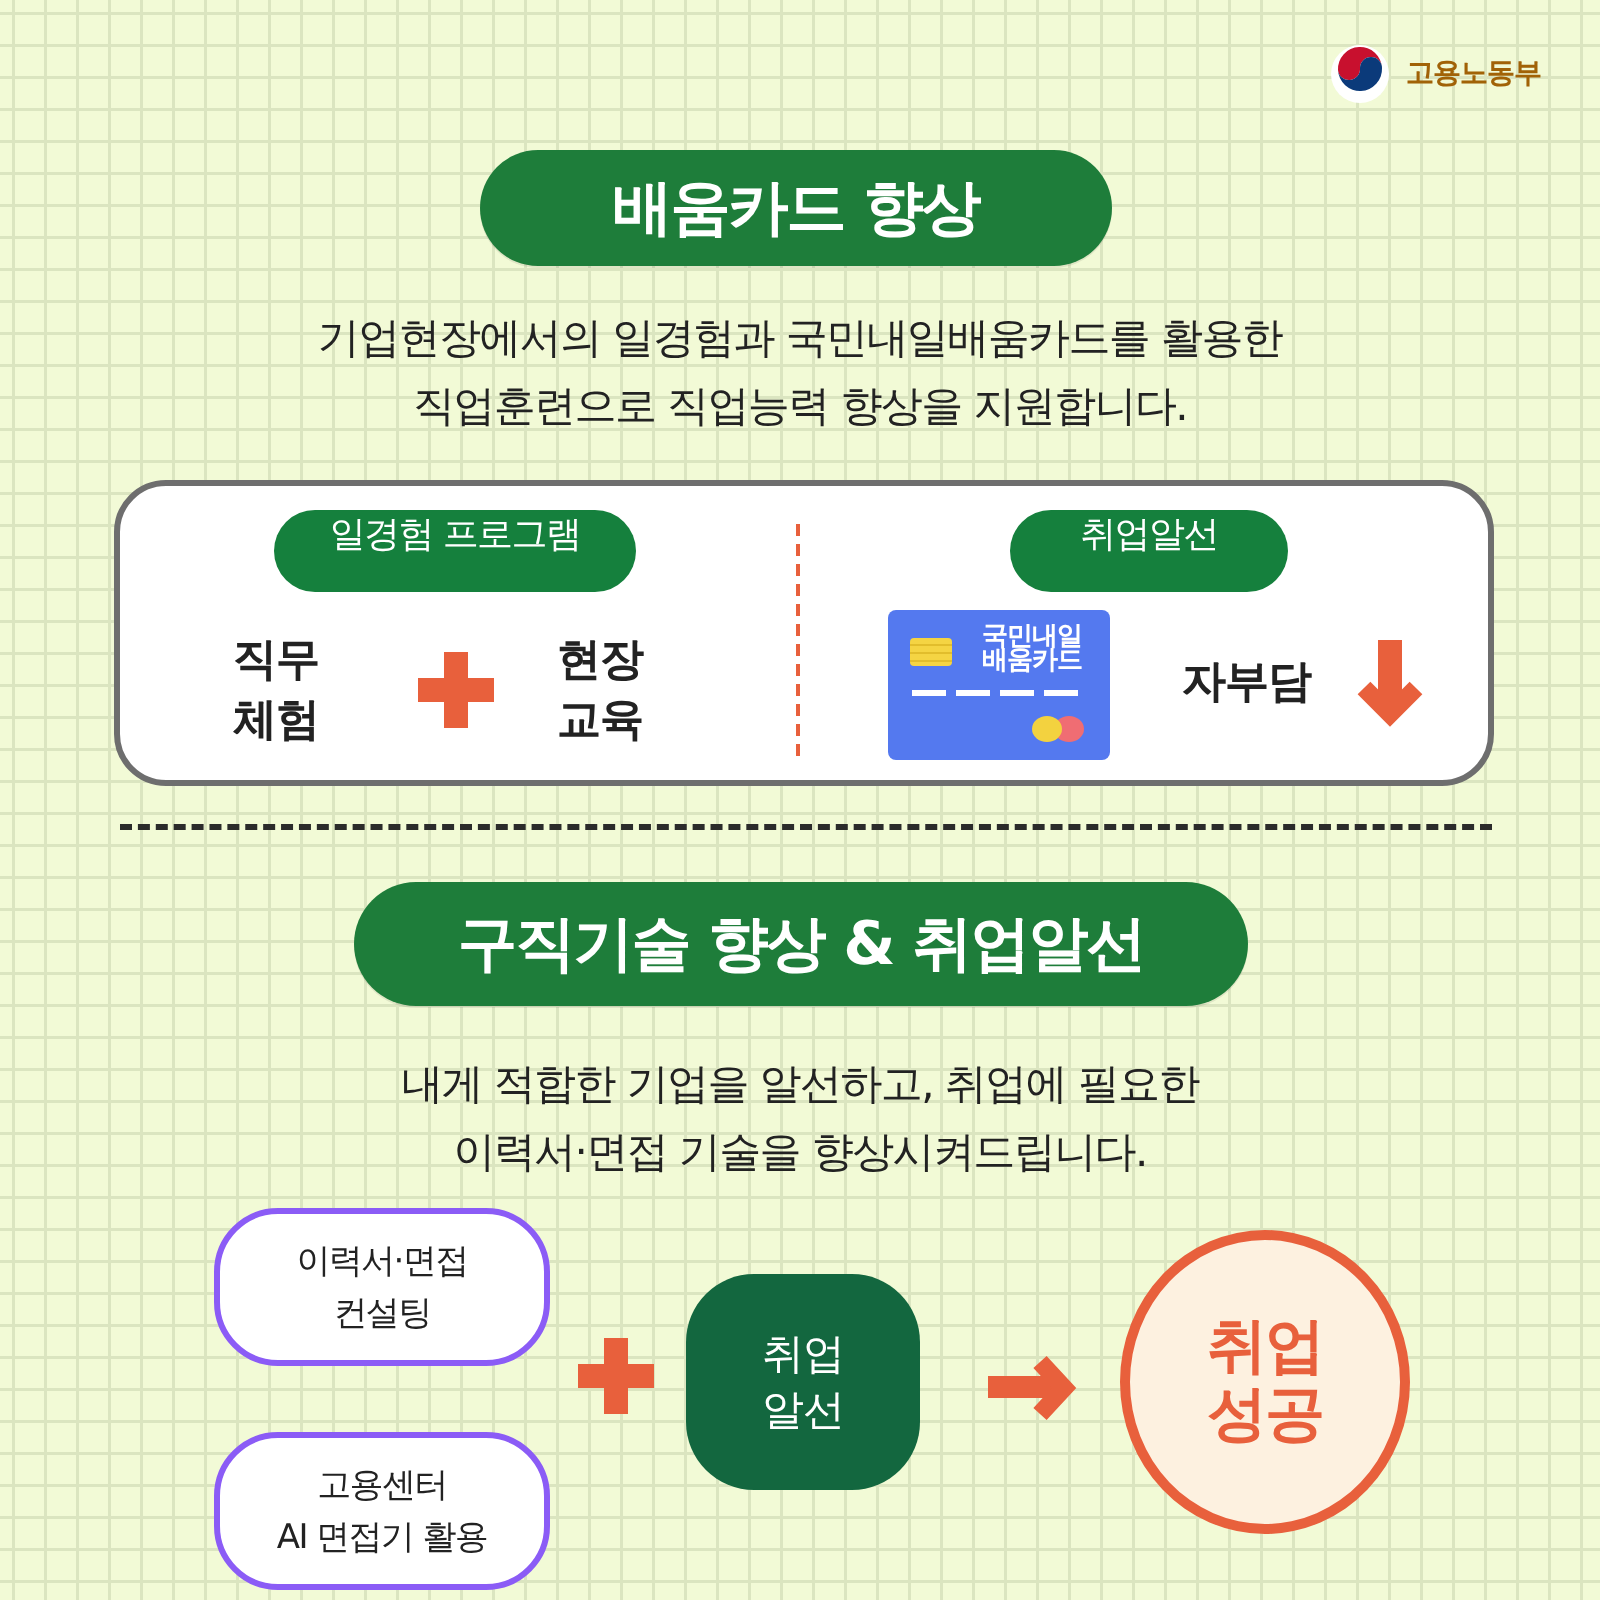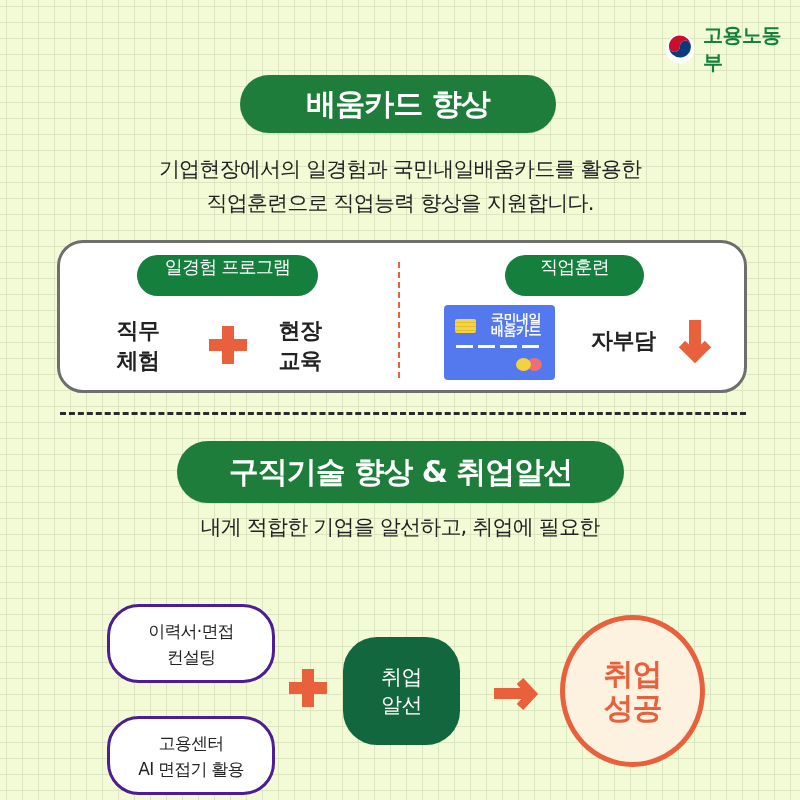--- a/index.html
+++ b/index.html
@@ -13,42 +13,42 @@
       linear-gradient(to bottom, #dbe5c0 1.5px, transparent 1.5px);
     background-size: 16px 16px;
     background-position: 6px 6px;
     color: #222;
   }
   .abs { position: absolute; }
 
   
   .logo { left: 665px; top: 22px; display: flex; align-items: center; gap: 8px; }
   .logo-mark { width: 30px; height: 30px; }
-  .logo-text { font-size: 20px; font-weight: bold; color: #15803d; letter-spacing: -0.5px; }
+  .logo-text { font-size: 14px; font-weight: bold; color: #a16207; letter-spacing: -0.5px; }
 
   
   .title-pill {
     background: #1e7d3a;
     color: #fff;
     border-radius: 40px;
     display: flex; align-items: center; justify-content: center;
     font-weight: bold;
     letter-spacing: -1px;
     box-shadow: 0 1px 0 rgba(0,0,0,0.08);
   }
   .title-1 { left: 240px; top: 75px; width: 316px; height: 58px; font-size: 30px; }
   .title-2 { left: 177px; top: 441px; width: 447px; height: 62px; font-size: 30px; }
 
   .desc {
     left: 0; width: 800px; text-align: center;
     font-size: 21px; line-height: 34px; color: #222;
     letter-spacing: -0.8px;
   }
   .desc-1 { top: 152px; }
-  .desc-2 { top: 510px; }
+  .desc-2 { top: 525px; }
 
   
   .info-box {
     left: 57px; top: 240px; width: 690px; height: 153px;
     background: #fff; border: 3px solid #6e6e6e; border-radius: 26px;
   }
   .tag-pill {
     background: #15803d; color: #fff; border-radius: 22px;
     display: flex; align-items: flex-start; justify-content: center;
     font-size: 18px; font-weight: normal; letter-spacing: -0.8px;
@@ -88,21 +88,21 @@
   .dot-y { position: absolute; left: 0; top: 0; width: 15px; height: 13px; border-radius: 50%; background: #f3d23f; z-index: 2; }
   .dot-r { position: absolute; left: 11px; top: 0; width: 15px; height: 13px; border-radius: 50%; background: #f06d73; }
 
   .self-pay { left: 591px; top: 326px; font-size: 22px; font-weight: bold; color: #222; letter-spacing: -0.5px; }
   .arrow-down { left: 678px; top: 320px; width: 34px; height: 46px; }
 
   .hdivider { left: 60px; top: 412px; width: 686px; border-top: 3px dashed #2b2b2b; }
 
   
   .service-pill {
-    background: #fff; border: 3px solid #4c1d95; border-radius: 32px;
+    background: #fff; border: 3px solid #8b5cf6; border-radius: 32px;
     display: flex; flex-direction: column; align-items: center; justify-content: center;
     font-size: 17px; line-height: 26px; color: #222; letter-spacing: -0.8px;
   }
   .service-1 { left: 107px; top: 604px; width: 168px; height: 79px; }
   .service-2 { left: 107px; top: 698px; width: 168px; height: 79px; margin-top: 18px; }
 
   .placement {
     left: 343px; top: 637px; width: 117px; height: 108px;
     background: #13673f; border-radius: 34px;
     display: flex; flex-direction: column; align-items: center; justify-content: center;
@@ -153,21 +153,21 @@
 <div class="abs plus plus-1"></div>
 
 <div class="abs pair pair-2">
   <div>현장</div>
   <div>교육</div>
 </div>
 
 <div class="abs vdivider"></div>
 
 <div class="abs tag-pill tag-2">
-  <span>직업훈련</span>
+  <span>취업알선</span>
 </div>
 
 <div class="abs card">
   <div class="card-chip"></div>
   <div class="card-text">
     <div>국민내일</div>
     <div>배움카드</div>
   </div>
   <div class="card-lines">
     <span></span>
@@ -189,20 +189,21 @@
 </svg>
 
 <div class="abs hdivider"></div>
 
 <div class="abs title-pill title-2">
   <span>구직기술 향상 &amp; 취업알선</span>
 </div>
 
 <div class="abs desc desc-2">
   <div>내게 적합한 기업을 알선하고, 취업에 필요한</div>
+  <div>이력서·면접 기술을 향상시켜드립니다.</div>
 </div>
 
 <div class="abs service-pill service-1">
   <div>이력서·면접</div>
   <div>컨설팅</div>
 </div>
 
 <div class="abs service-pill service-2">
   <div>고용센터</div>
   <div>AI 면접기 활용</div>

